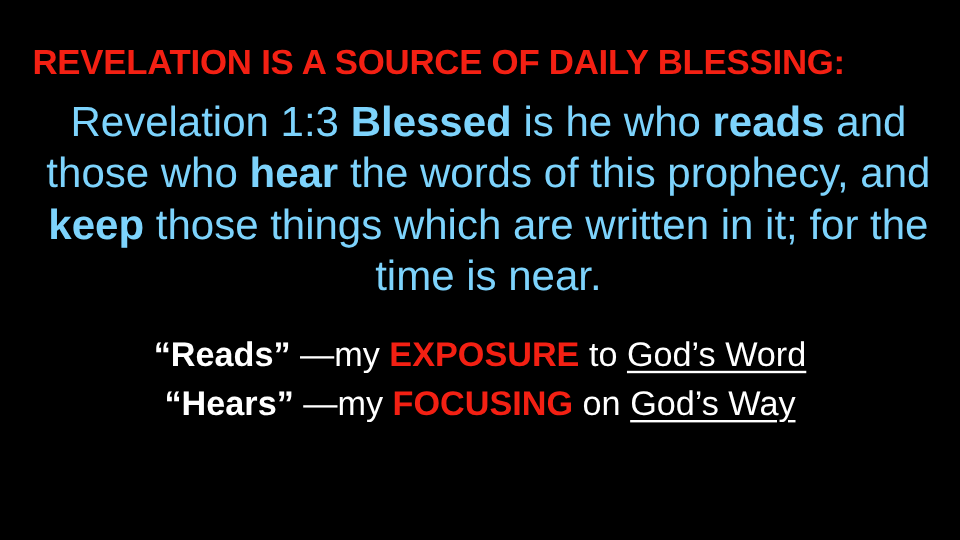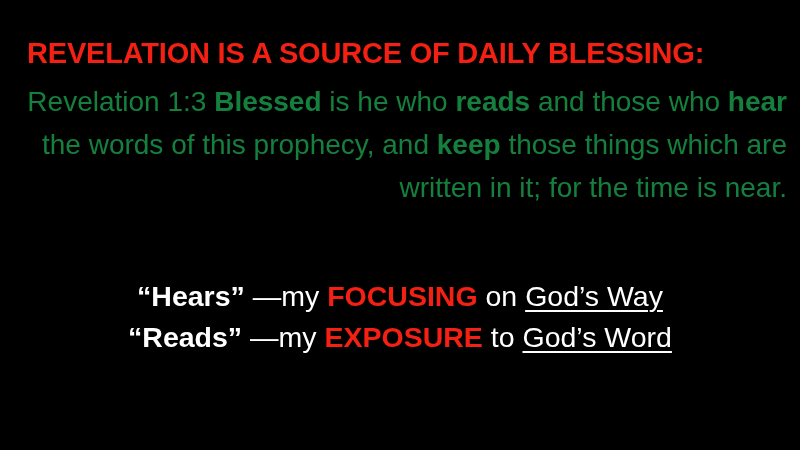--- a/index.html
+++ b/index.html
@@ -36,25 +36,25 @@
     letter-spacing: -0.2px;
     white-space: nowrap;
   }
 
   
   #scripture {
     position: absolute;
     left: 27px;
     top: 80px;
     width: 760px;
-    color: #15803d;
-    font-size: 28px;
+    color: #7dd3fc;
+    font-size: 35px;
     line-height: 43px;
     font-weight: 400;
-    text-align: right;
+    text-align: center;
   }
   #scripture .bold {
     font-weight: bold;
   }
 
   
   #applications {
     position: absolute;
     left: 0;
     top: 276px;
@@ -102,23 +102,23 @@
 
   <div id="slide-title">REVELATION IS A SOURCE OF DAILY BLESSING:</div>
 
   <div id="scripture">
     <span>Revelation 1:3</span><span> </span><span class="bold">Blessed</span><span> is he who </span><span class="bold">reads</span><span> and those who </span><span class="bold">hear</span><span> the words of this prophecy, and </span><span class="bold">keep</span><span> those things which are written in it; for the time is near.</span>
   </div>
 
   <div id="applications">
 
     <div class="app-line">
-      <span class="app-term">“Hears”</span><span>&nbsp;</span><span class="app-dash">—</span><span class="app-my">my </span><span class="app-action">FOCUSING</span><span class="app-prep"> on </span><span class="app-object">God’s Way</span>
+      <span class="app-term">“Reads”</span><span>&nbsp;</span><span class="app-dash">—</span><span class="app-my">my </span><span class="app-action">EXPOSURE</span><span class="app-prep"> to </span><span class="app-object">God’s Word</span>
     </div>
 
     <div class="app-line">
-      <span class="app-term">“Reads”</span><span>&nbsp;</span><span class="app-dash">—</span><span class="app-my">my </span><span class="app-action">EXPOSURE</span><span class="app-prep"> to </span><span class="app-object">God’s Word</span>
+      <span class="app-term">“Hears”</span><span>&nbsp;</span><span class="app-dash">—</span><span class="app-my">my </span><span class="app-action">FOCUSING</span><span class="app-prep"> on </span><span class="app-object">God’s Way</span>
     </div>
 
 
   </div>
 
 </div>
 
 </body></html>

